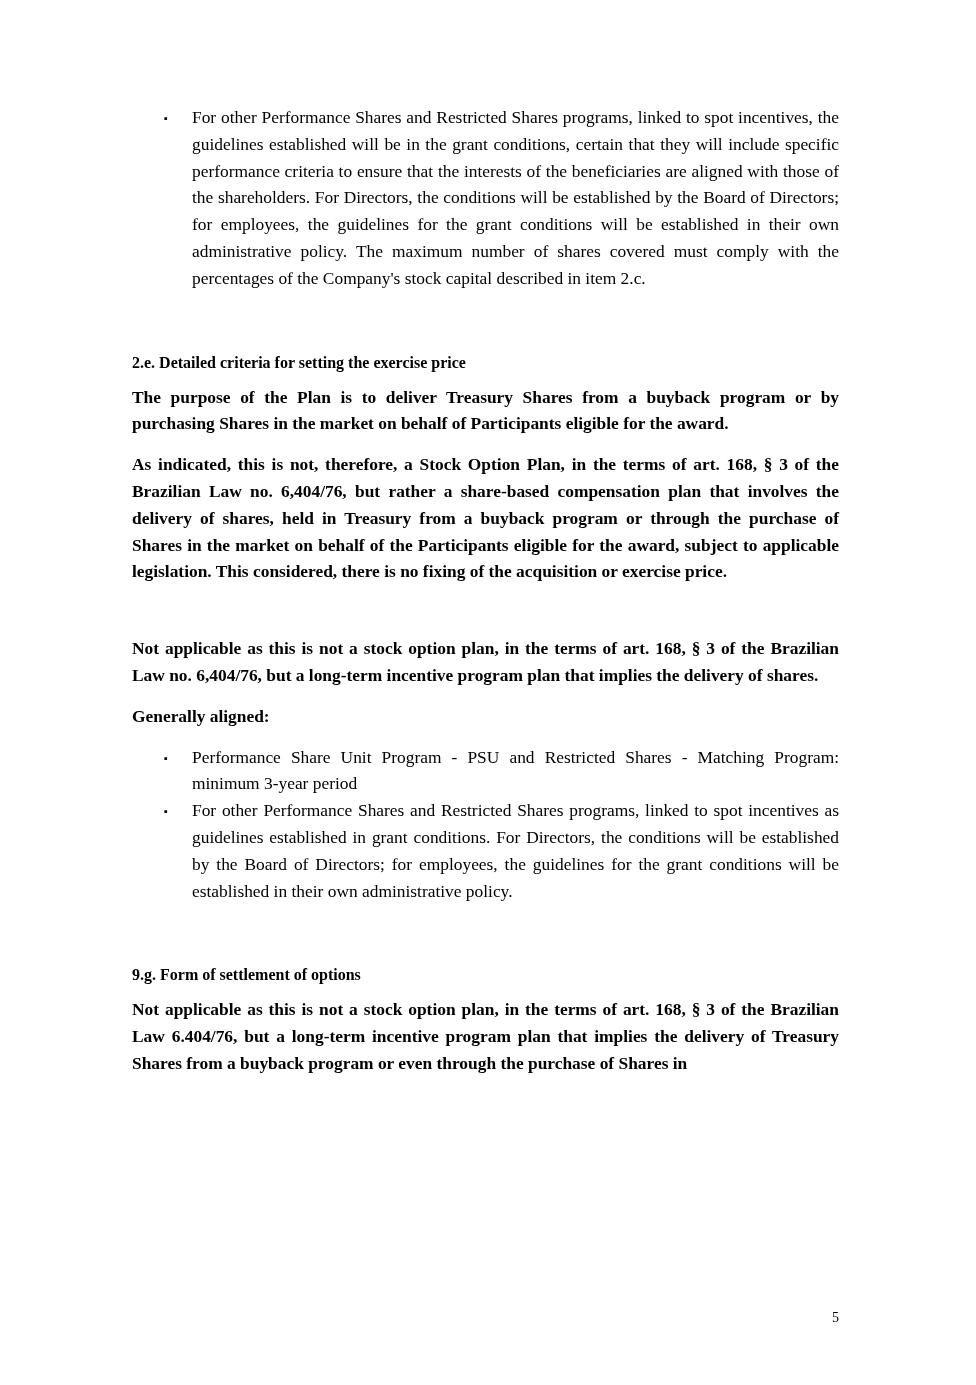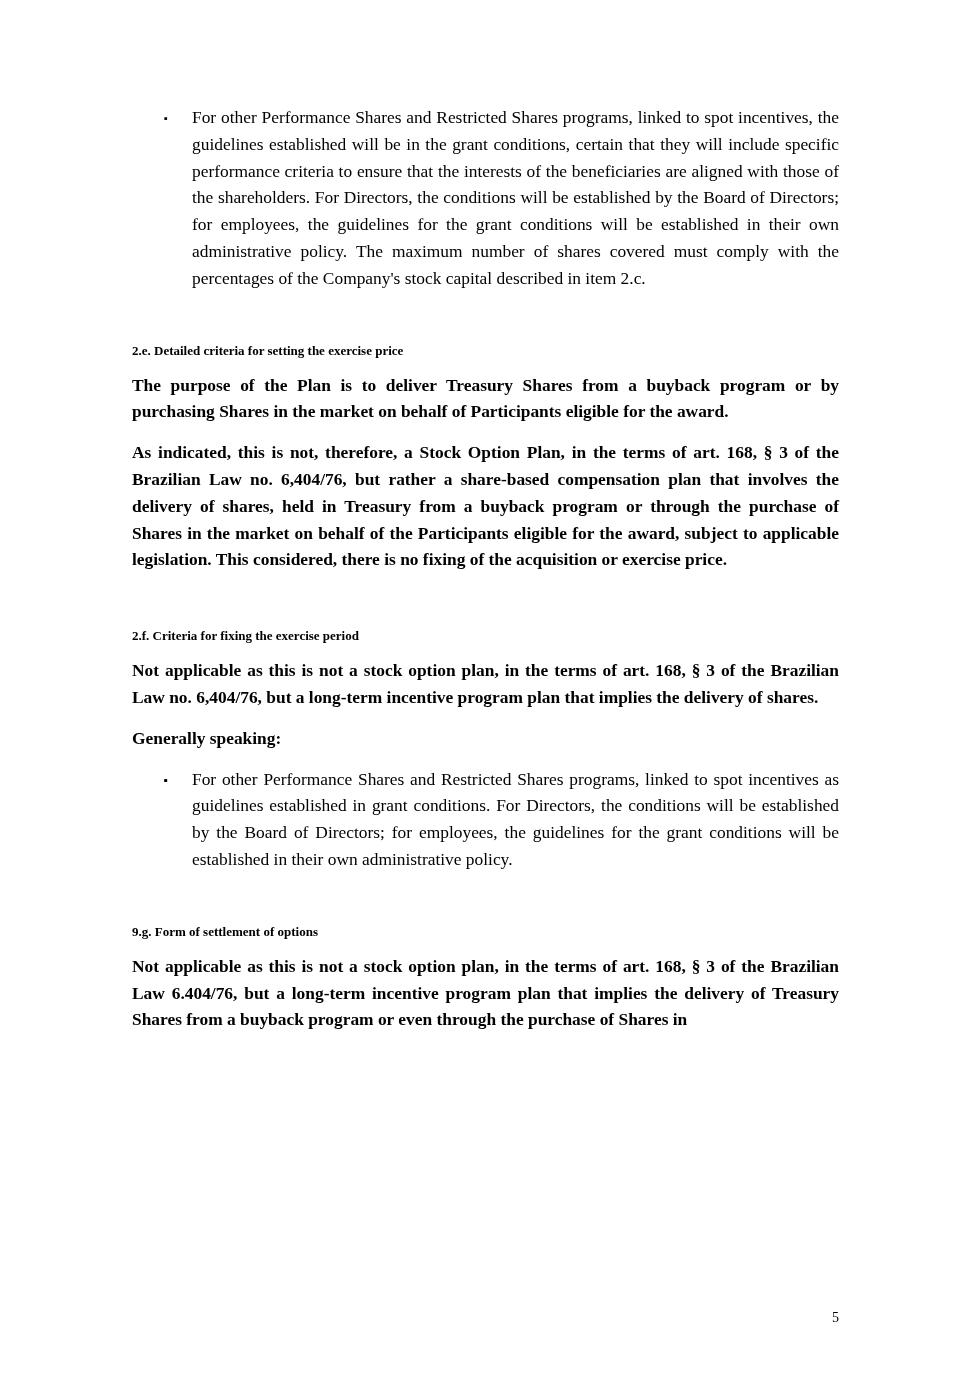--- a/index.html
+++ b/index.html
@@ -27,24 +27,24 @@
     font-size: 17.4px;
     line-height: 26.8px;
     text-align: justify;
     margin: 0;
   }
   .para {
     margin-bottom: 4px;
     font-weight: bold;
   }
   .heading {
-    font-size: 13px;
+    font-size: 16px;
     font-weight: bold;
     line-height: 26px;
-    margin: 0 0 8px 0;
+    margin: 12px 0 8px 0;
     text-align: left;
   }
   .gap-lg { height: 46px; }
   .gap-xs { height: 10px; }
   ul.bullets {
     list-style: none;
     margin: 0;
     padding: 0;
   }
   ul.bullets > li {
@@ -86,33 +86,33 @@
     <h2 class="heading">2.e. Detailed criteria for setting the exercise price</h2>
 
     <p class="para">The purpose of the Plan is to deliver Treasury Shares from a buyback program or by purchasing Shares in the market on behalf of Participants eligible for the award.</p>
 
     <div class="gap-xs"></div>
 
     <p class="para">As indicated, this is not, therefore, a Stock Option Plan, in the terms of art. 168, § 3 of the Brazilian Law no. 6,404/76, but rather a share-based compensation plan that involves the delivery of shares, held in Treasury from a buyback program or through the purchase of Shares in the market on behalf of the Participants eligible for the award, subject to applicable legislation. This considered, there is no fixing of the acquisition or exercise price.</p>
 
     <div class="gap-lg"></div>
 
-    <h2 class="heading">2.f. Criteria for fixing the exercise period</h2>
 
     <p class="para">Not applicable as this is not a stock option plan, in the terms of art. 168, § 3 of the Brazilian Law no. 6,404/76, but a long-term incentive program plan that implies the delivery of shares.</p>
 
     <div class="gap-xs"></div>
 
-    <p class="para">Generally speaking:</p>
+    <p class="para">Generally aligned:</p>
 
     <div class="gap-xs"></div>
 
     <ul class="bullets">
       <li>
         <span class="marker">▪</span>
+        <span>Performance Share Unit Program - PSU and Restricted Shares - Matching Program: minimum 3-year period</span>
       </li>
       <li>
         <span class="marker">▪</span>
         <span>For other Performance Shares and Restricted Shares programs, linked to spot incentives as guidelines established in grant conditions. For Directors, the conditions will be established by the Board of Directors; for employees, the guidelines for the grant conditions will be established in their own administrative policy.</span>
       </li>
     </ul>
 
     <div class="gap-lg"></div>
 
     <h2 class="heading">9.g. Form of settlement of options</h2>

